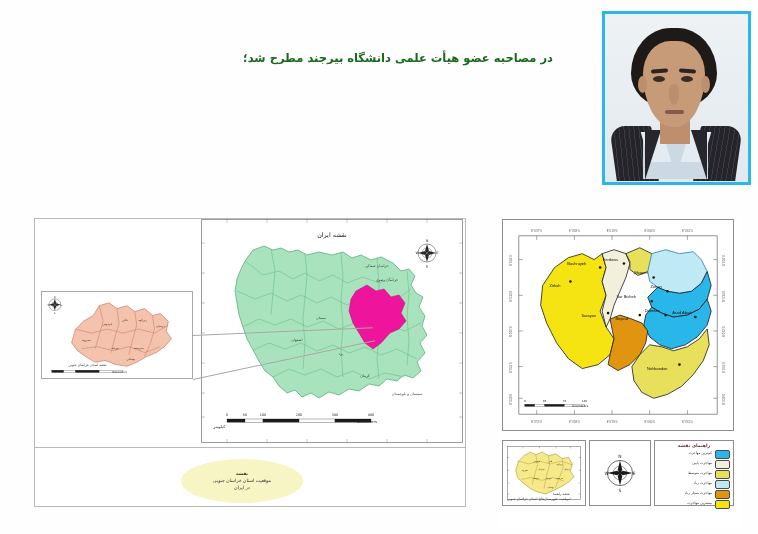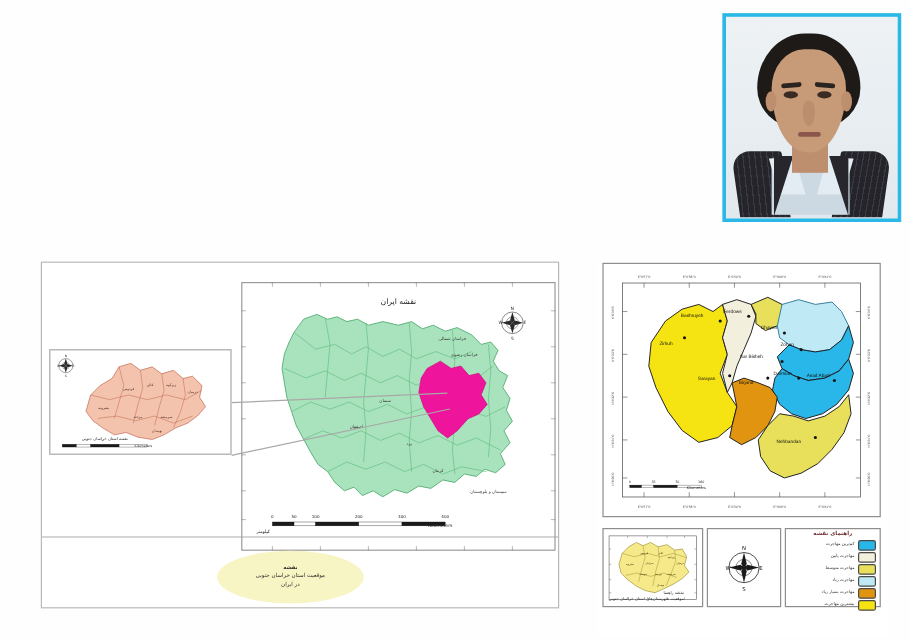--- a/index.html
+++ b/index.html
@@ -186,21 +186,21 @@
   .left-divider {
     position: absolute;
     left: 0; top: 228px;
     width: 100%; height: 1px;
     background: #b9b9b9;
   }
 
   
   .iran-wrap {
     position: absolute;
-    left: 166px; top: 16px;
+    left: 166px; top: 0;
     width: 262px; height: 224px;
   }
   .graticule-frame {
     position: absolute;
     inset: 0;
     border: 1px solid #9b9b9b;
     box-sizing: border-box;
   }
   .map-svg { position: absolute; inset: 0; width: 100%; height: 100%; }
 
@@ -311,20 +311,21 @@
     color: #2a2a2a;
     line-height: 1.3;
     text-align: right;
   }
 </style>
 </head>
 <body>
 
 <div class="header-zone">
 
+  <div class="subtitle">در مصاحبه عضو هیأت علمی دانشگاه بیرجند مطرح شد؛</div>
 
 
   <div class="portrait-frame">
     <div class="portrait-inner">
       <div class="pt-jacket-l"></div>
       <div class="pt-jacket-r"></div>
       <div class="pt-shirt"></div>
       <div class="pt-collar-l"></div>
       <div class="pt-collar-r"></div>
       <div class="pt-lapel-l"></div>

